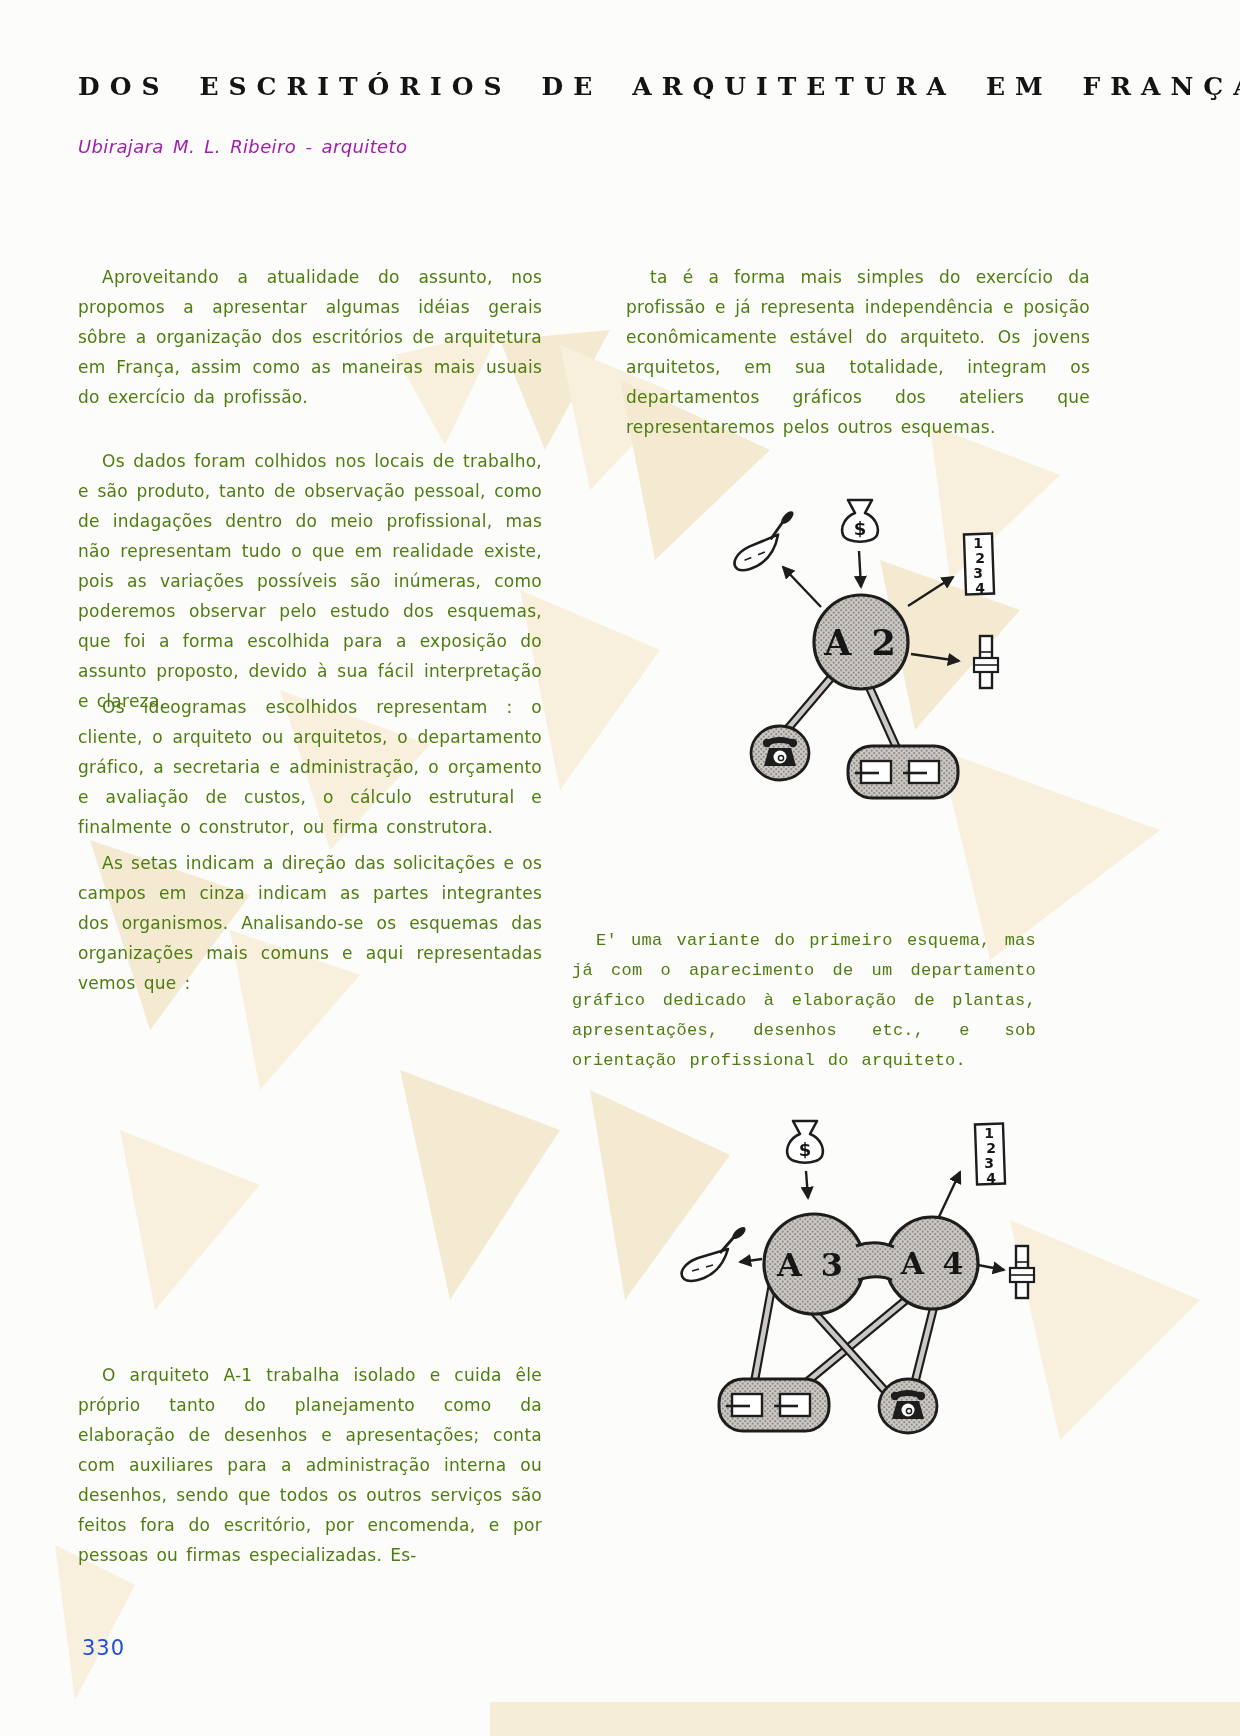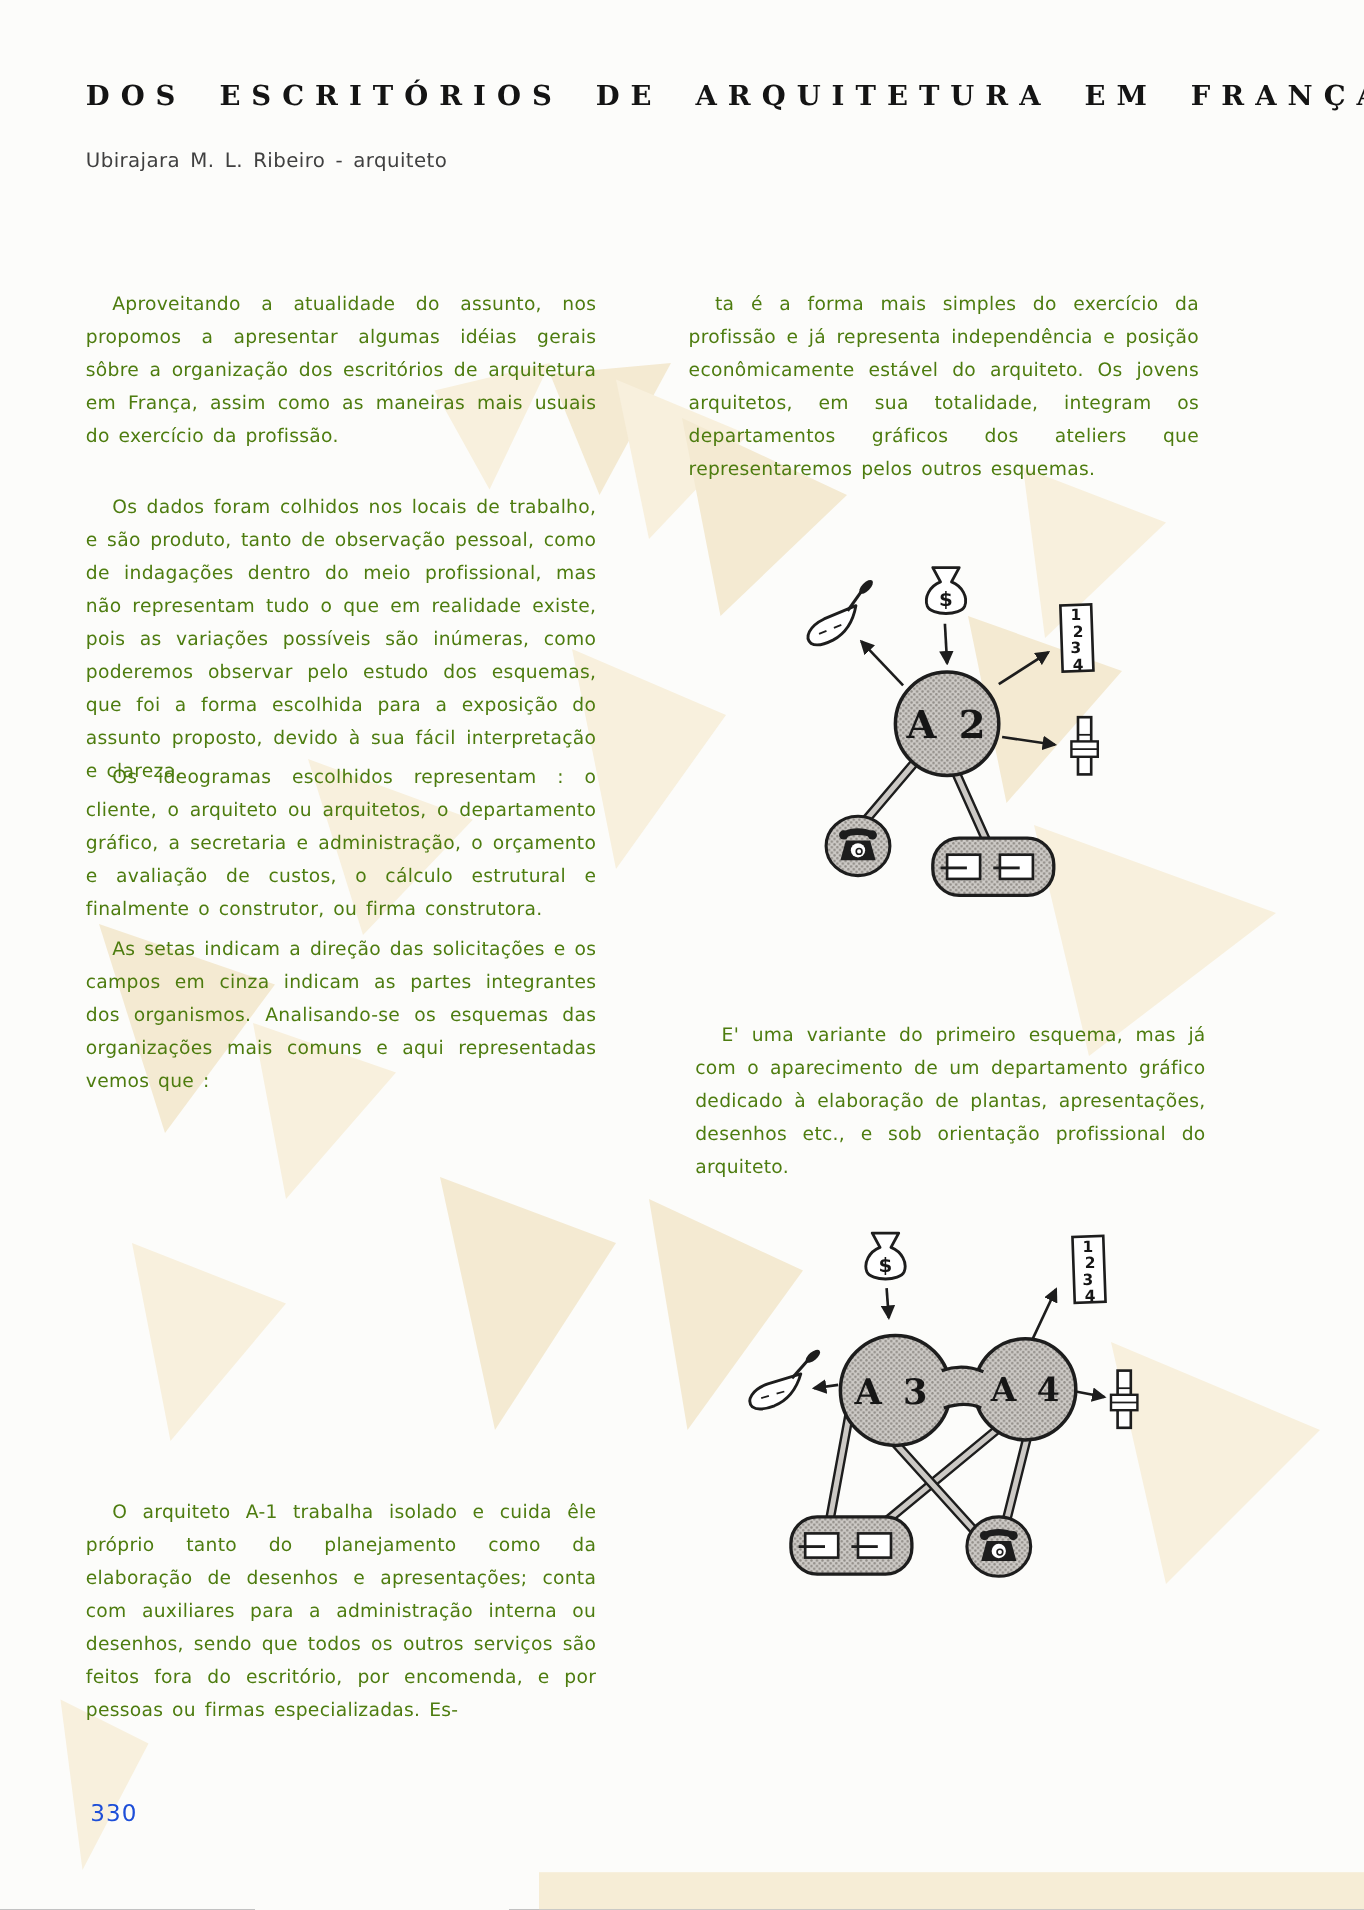--- a/index.html
+++ b/index.html
@@ -2,21 +2,21 @@
 <html><head>
 <meta charset="utf-8">
 <style>
   html,body{margin:0;padding:0;background:#9a9a9a;}
   .page{position:relative;width:1240px;height:1736px;background:#fcfcfa;overflow:hidden;
         font-family:"DejaVu Sans",sans-serif;}
   .bg{position:absolute;left:0;top:0;z-index:0;}
   .abs{position:absolute;z-index:2;}
   .title{margin:0;font-family:"DejaVu Serif",serif;font-weight:700;font-size:25px;
          letter-spacing:0.40em;word-spacing:0.45em;color:#141414;white-space:nowrap;}
-  .byline{font-size:18px;color:#404040;letter-spacing:0.02em;word-spacing:0.18em;}
+  .byline{font-size:18px;color:#a21caf;letter-spacing:0.02em;word-spacing:0.18em;font-style:italic;}
   p.body{width:464px;margin:0;font-size:17px;line-height:30px;color:#4d7c0f;
          text-align:justify;text-indent:24px;letter-spacing:0.015em;word-spacing:0.14em;}
   .pageno{font-size:21px;color:#1d4ed8;letter-spacing:1px;}
   .diagram{position:absolute;z-index:2;}
   .diagram svg{display:block;overflow:visible;}
   .lbl{font-family:"DejaVu Serif",serif;font-weight:bold;fill:#161616;letter-spacing:4px;}
   .digit{font-family:"DejaVu Sans",sans-serif;font-weight:bold;font-size:14px;fill:#161616;}
   .money-t{font-family:"DejaVu Sans",sans-serif;font-weight:bold;font-size:18px;fill:#161616;}
   .arrow{stroke:#1d1d1d;stroke-width:2.4;fill:none;}
   .tubeO{stroke:#1d1d1d;stroke-width:9;stroke-linecap:round;fill:none;}
@@ -107,24 +107,24 @@
   <h1 class="title abs" style="left:78px;top:72px;">DOS ESCRITÓRIOS DE ARQUITETURA EM FRANÇA</h1>
   <div class="byline abs" style="left:78px;top:136px;">Ubirajara M. L. Ribeiro - arquiteto</div>
 
   <p class="body abs" style="left:78px;top:262px;">Aproveitando a atualidade do assunto, nos propomos a apresentar algumas idéias gerais sôbre a organização dos escritórios de arquitetura em França, assim como as maneiras mais usuais do exercício da profissão.</p>
   <p class="body abs" style="left:78px;top:446px;">Os dados foram colhidos nos locais de trabalho, e são produto, tanto de observação pessoal, como de indagações dentro do meio profissional, mas não representam tudo o que em realidade existe, pois as variações possíveis são inúmeras, como poderemos observar pelo estudo dos esquemas, que foi a forma escolhida para a exposição do assunto proposto, devido à sua fácil interpretação e clareza.</p>
   <p class="body abs" style="left:78px;top:848px;">As setas indicam a direção das solicitações e os campos em cinza indicam as partes integrantes dos organismos.  Analisando-se os esquemas das organizações mais comuns e aqui representadas vemos que :</p>
   <p class="body abs" style="left:78px;top:692px;">Os ideogramas escolhidos representam : o cliente, o arquiteto ou arquitetos, o departamento gráfico, a secretaria e administração, o orçamento e avaliação de custos, o cálculo estrutural e finalmente o construtor, ou firma construtora.</p>
   <p class="body abs" style="left:78px;top:1360px;">O arquiteto A-1 trabalha isolado e cuida êle próprio tanto do planejamento como da elaboração de desenhos e apresentações; conta com auxiliares para a administração interna ou desenhos, sendo que todos os outros serviços são feitos fora do escritório, por encomenda, e por pessoas ou firmas especializadas.  Es-</p>
 
   <p class="body abs" style="left:626px;top:262px;">ta é a forma mais simples do exercício da profissão e já representa independência e posição econômicamente estável do arquiteto.  Os jovens arquitetos, em sua totalidade, integram os departamentos gráficos dos ateliers que representaremos pelos outros esquemas.</p>
-  <p class="body abs" style="left:632px;top:926px;">E' uma variante do primeiro esquema, mas já com o aparecimento de um departamento gráfico dedicado à elaboração de plantas, apresentações, desenhos etc., e sob orientação profissional do arquiteto.</p>
+  <p class="body abs" style="left:572px;top:926px;font-family:Liberation Mono, monospace;">E' uma variante do primeiro esquema, mas já com o aparecimento de um departamento gráfico dedicado à elaboração de plantas, apresentações, desenhos etc., e sob orientação profissional do arquiteto.</p>
 
 
-  <div class="diagram" style="left:735px;top:515px;">
+  <div class="diagram" style="left:735px;top:499px;">
     <svg width="285" height="310" viewBox="0 0 285 310">
       <line class="tubeO" x1="95" y1="180" x2="50" y2="233"></line>
       <line class="tubeI" x1="95" y1="180" x2="50" y2="233"></line>
       <line class="tubeO" x1="132" y1="183" x2="163" y2="252"></line>
       <line class="tubeI" x1="132" y1="183" x2="163" y2="252"></line>
       <use href="#sym-phone" transform="translate(45,254)"></use>
       <use href="#sym-boards" transform="translate(168,273)"></use>
       <line class="arrow" x1="124" y1="52" x2="126" y2="88" marker-end="url(#arr)"></line>
       <line class="arrow" x1="86" y1="108" x2="48" y2="68" marker-end="url(#arr)"></line>
       <line class="arrow" x1="173" y1="107" x2="218" y2="78" marker-end="url(#arr)"></line>

